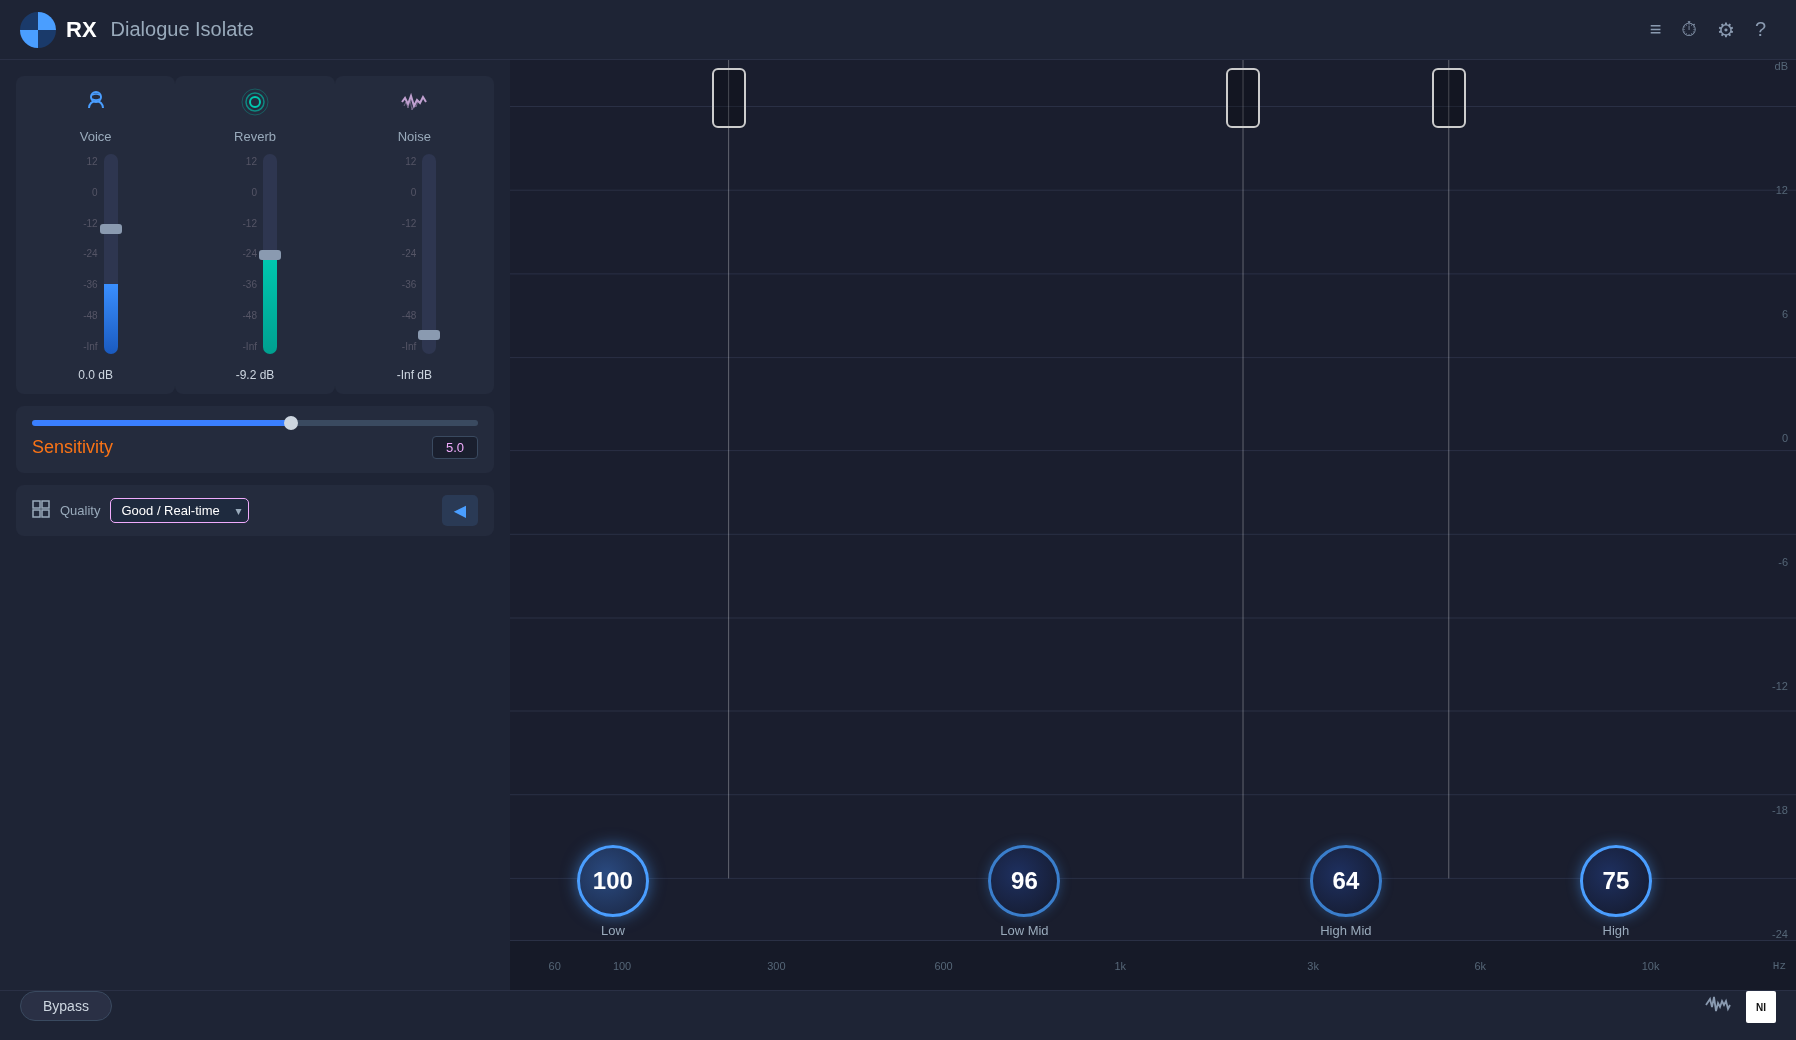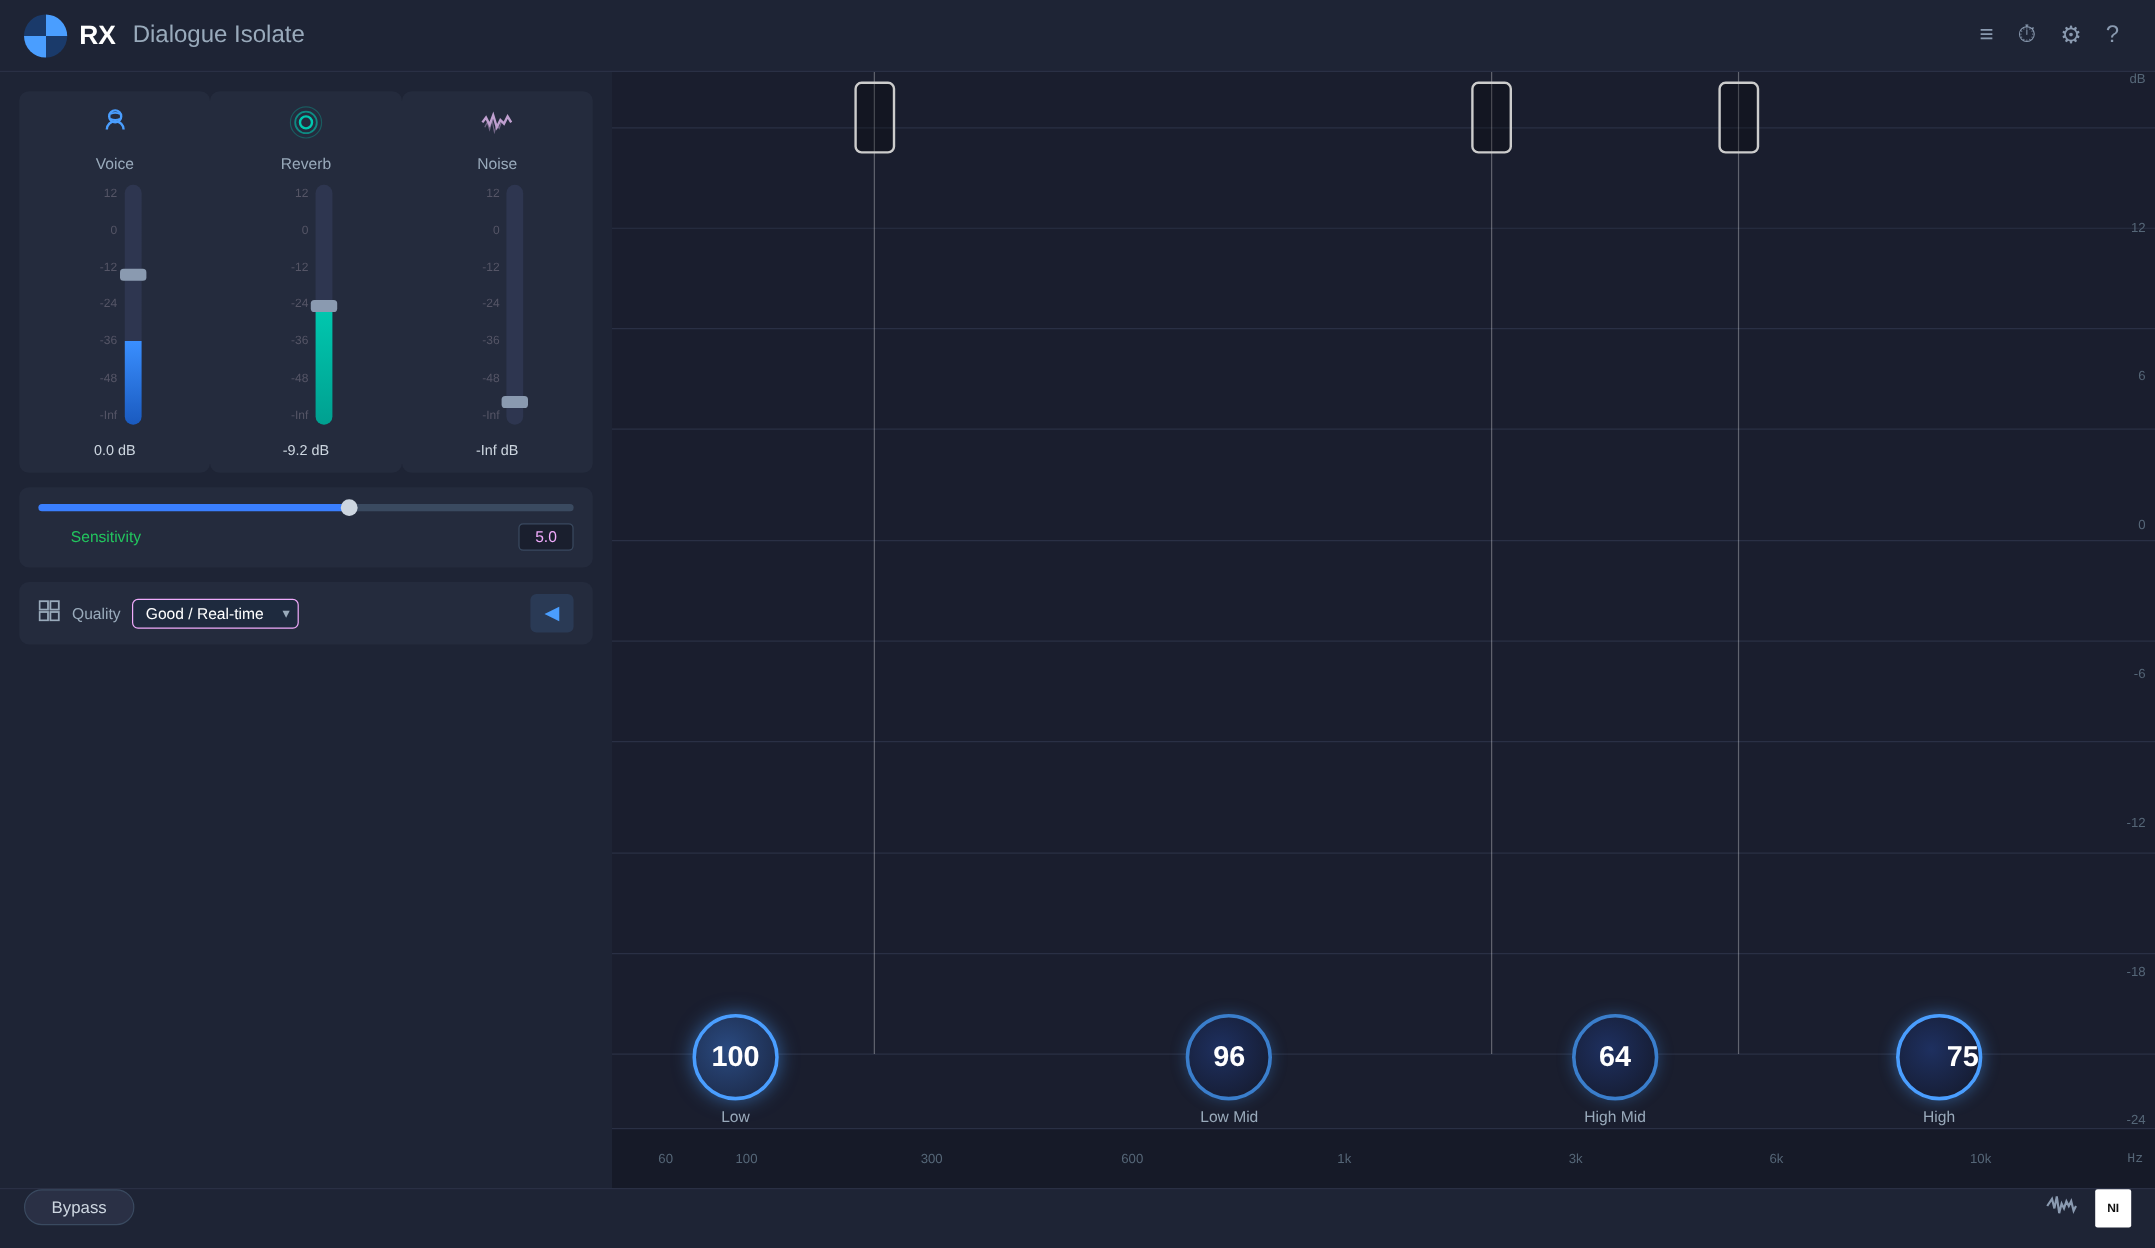--- a/index.html
+++ b/index.html
@@ -170,24 +170,23 @@
       left: 58%;
       transform: translate(-50%, -50%);
       cursor: grab;
     }
     .sensitivity-bottom {
       display: flex;
       align-items: center;
       gap: 10px;
     }
     .sensitivity-label {
-      font-size: 13px;
-      color: #22c55e;
+      font-size: 18px;
+      color: #f97316;
       flex: 1;
-      margin-left: 27px;
     }
     .sensitivity-value-box {
       background: #1a1f2e;
       border: 1px solid #3a4a60;
       border-radius: 4px;
       padding: 3px 10px;
       font-size: 13px;
       color: #f0abfc;
       min-width: 46px;
       text-align: center;
@@ -596,21 +595,21 @@
     </div>
 
     <div class="band-circle-wrap" style="left: 65%; bottom: 52px;">
       <div class="band-circle" style="border-color:#3a7ecc; box-shadow: 0 0 12px #3a7ecc66; background: radial-gradient(circle at 40% 40%, #1e3060, #141828);">
         <span>64</span>
       </div>
       <span class="band-name">High Mid</span>
     </div>
 
     <div class="band-circle-wrap" style="left: 86%; bottom: 52px;">
-      <div class="band-circle" style="border-color:#4a9eff; box-shadow: 0 0 14px #4a9eff77; background: radial-gradient(circle at 40% 40%, #1e3060, #141828); justify-content: flex-end;">
+      <div class="band-circle" style="border-color:#4a9eff; box-shadow: 0 0 14px #4a9eff77; background: radial-gradient(circle at 40% 40%, #1e3060, #141828);">
         <span>75</span>
       </div>
       <span class="band-name">High</span>
     </div>
 
     <div class="hz-row" style="position: absolute; bottom: 0; left: 0; right: 0; height: 50px; display: flex; align-items: center; background: #161a28; border-top: 1px solid #2a3045;">
       <span style="position: absolute; left: 3%; font-size: 11px; color: #556677;">60</span>
       <span style="position: absolute; left: 8%; font-size: 11px; color: #556677;">100</span>
       <span style="position: absolute; left: 20%; font-size: 11px; color: #556677;">300</span>
       <span style="position: absolute; left: 33%; font-size: 11px; color: #556677;">600</span>

